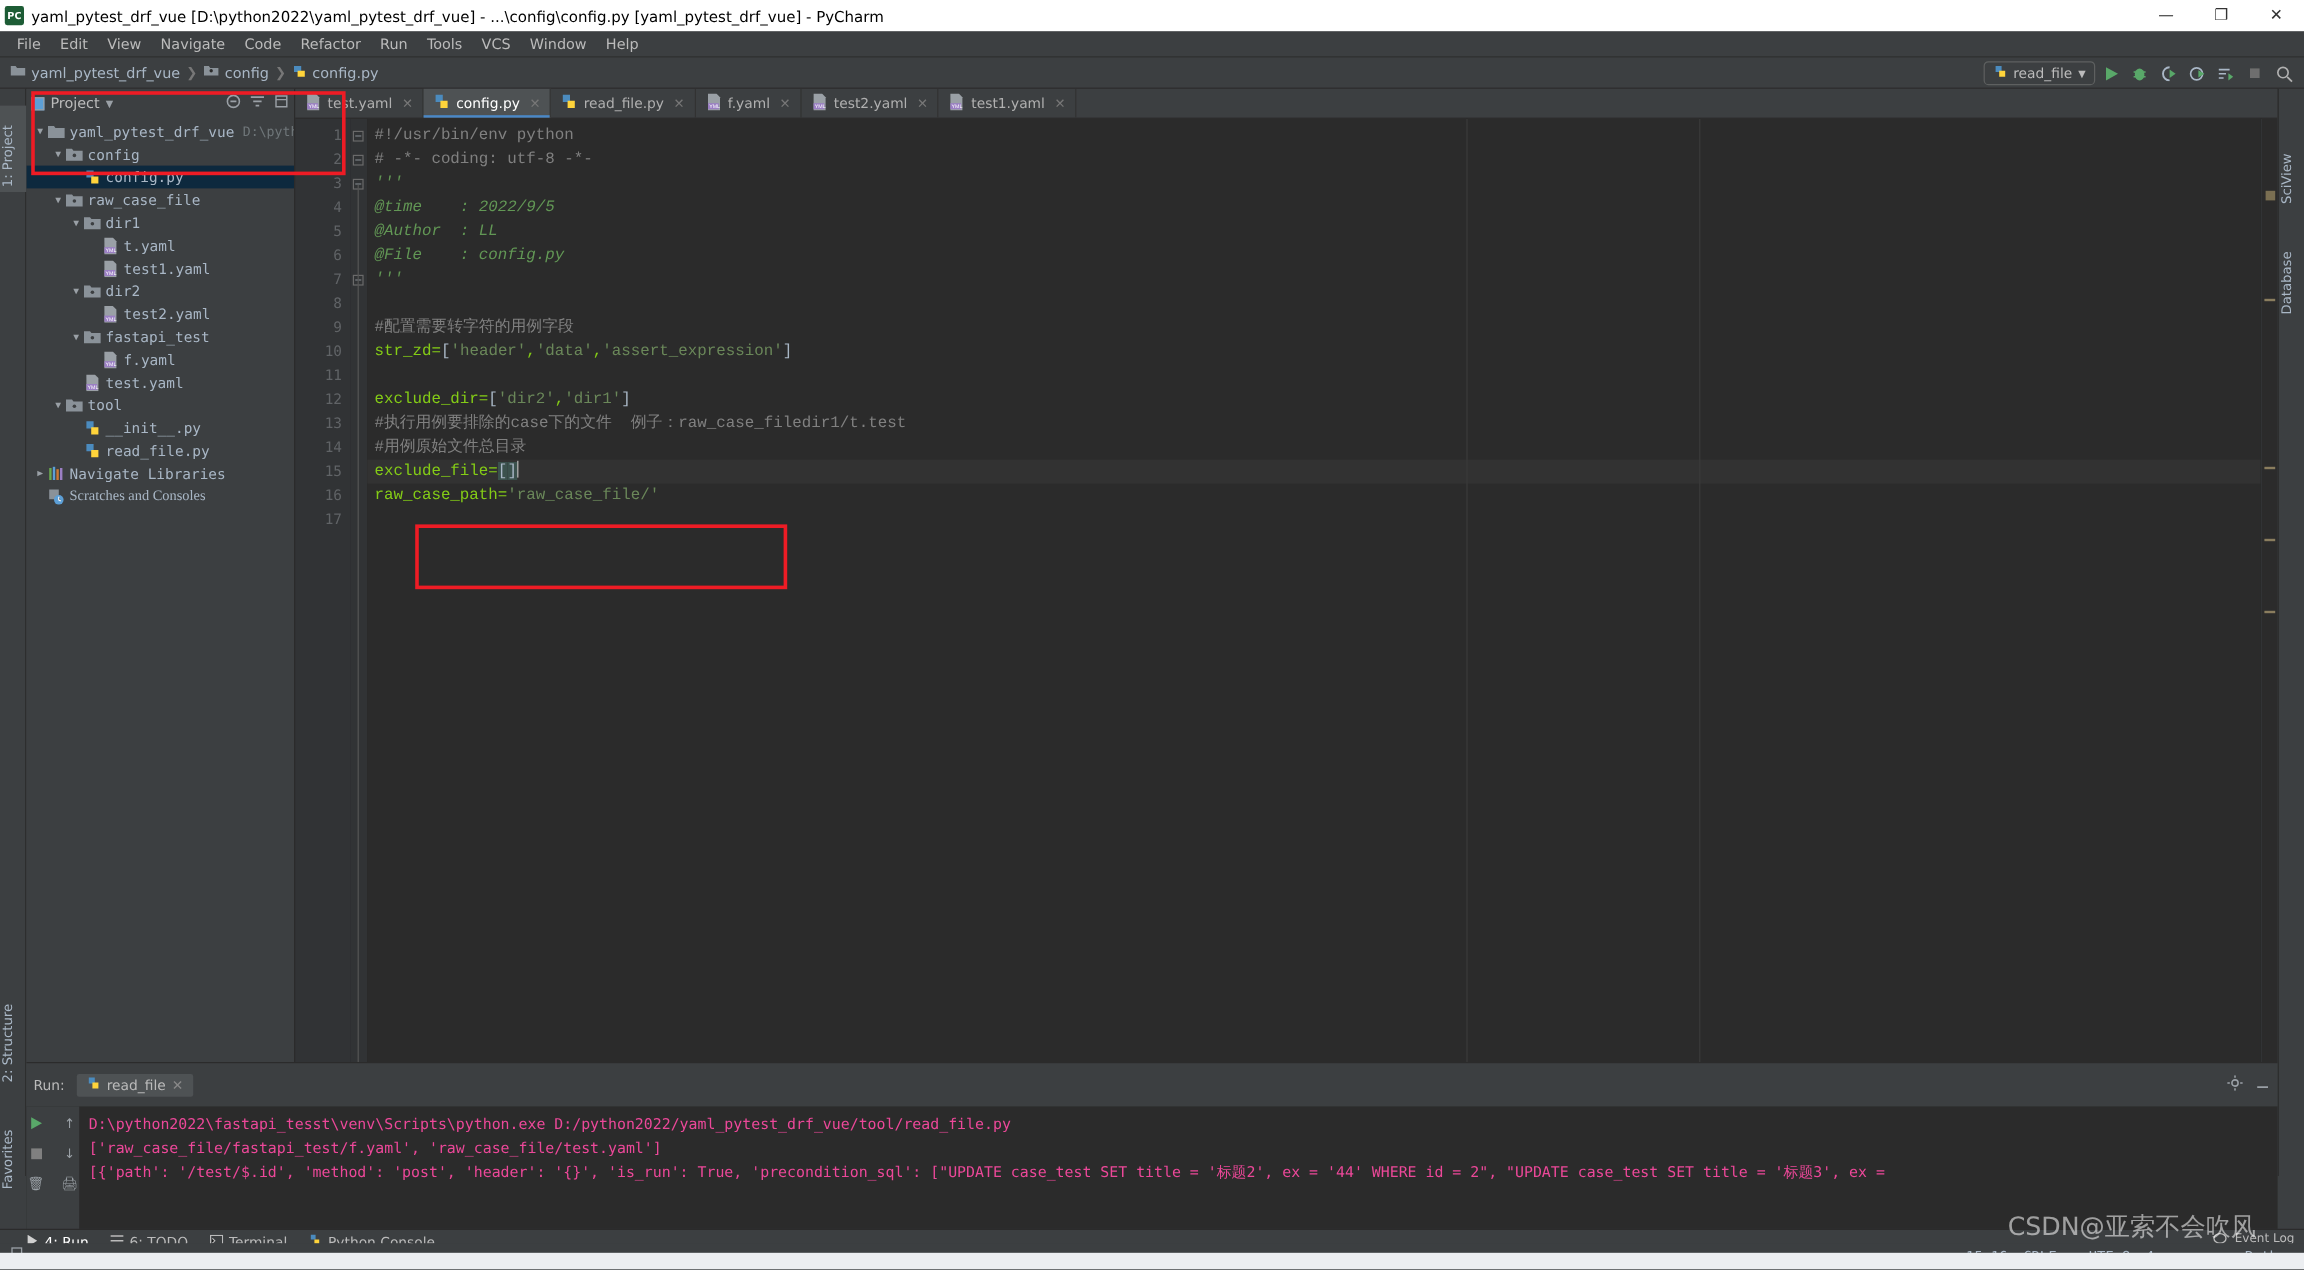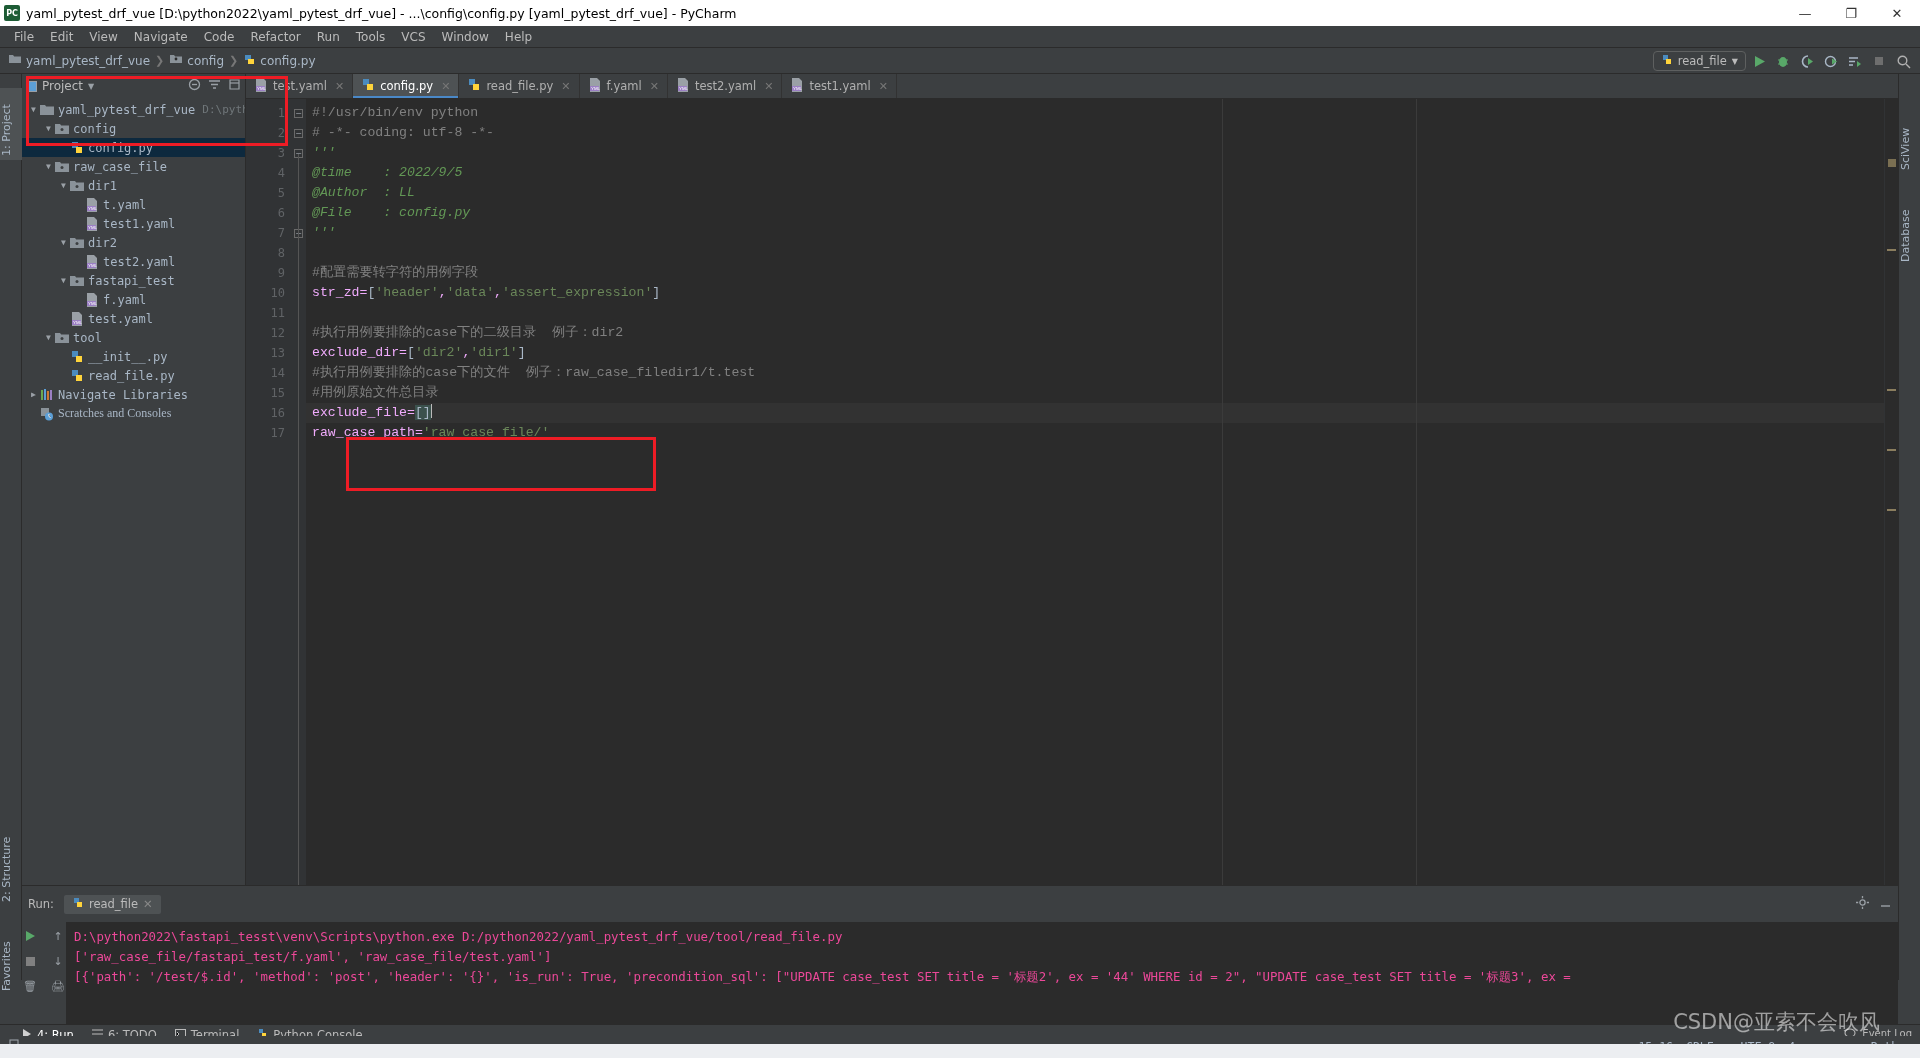--- a/index.html
+++ b/index.html
@@ -88,21 +88,21 @@
     position:relative; }
   .code { flex:1; padding-top:4px; position:relative;
     font-family:Liberation Mono, monospace; font-size:13.2px;
     color:#a9b7c6; background:#2b2b2b; overflow:hidden; }
   .lnum { height:20px; line-height:20px; padding-right:7px; }
   .cline { height:20px; line-height:20px; white-space:pre; padding-left:6px; }
   .cline.cur { background:#323232; }
   .kw-comment { color:#808080; }
   .kw-doc { color:#629755; font-style:italic; }
   .kw-str { color:#6a8759; }
-  .kw-var { color:#f0abfc; }
+  .kw-var { color:#84cc16; }
   .kw-punct { color:#a9b7c6; }
   .hl-bracket { background:#3b514d; }
   .caret { display:inline-block; width:1px; height:14px; background:#bbb;
     vertical-align:-2px; }
   .vline { position:absolute; top:0; bottom:0; width:1px; background:#3b3b3b; }
   .rgutter { width:14px; background:#2b2b2b; flex:0 0 14px; position:relative;
     border-left:1px solid #313335; }
   .rmark { position:absolute; right:2px; width:9px; height:2px; background:#8a7d5e; }
   .rmark.box { height:8px; width:8px; background:#7a6f52; }
 
@@ -565,21 +565,20 @@
           <div class="cline"><span class="kw-comment"># -*- coding: utf-8 -*-</span></div>
           <div class="cline"><span class="kw-doc">'''</span></div>
           <div class="cline"><span class="kw-doc">@time    : 2022/9/5</span></div>
           <div class="cline"><span class="kw-doc">@Author  : LL</span></div>
           <div class="cline"><span class="kw-doc">@File    : config.py</span></div>
           <div class="cline"><span class="kw-doc">'''</span></div>
           <div class="cline">&nbsp;</div>
           <div class="cline"><span class="kw-comment">#配置需要转字符的用例字段</span></div>
           <div class="cline"><span class="kw-var">str_zd=</span><span class="kw-punct">[</span><span class="kw-str">'header'</span><span class="kw-var">,</span><span class="kw-str">'data'</span><span class="kw-var">,</span><span class="kw-str">'assert_expression'</span><span class="kw-punct">]</span></div>
           <div class="cline">&nbsp;</div>
-          <div class="cline"><span class="kw-comment">#执行用例要排除的case下的二级目录  例子：dir2</span></div>
           <div class="cline"><span class="kw-var">exclude_dir=</span><span class="kw-punct">[</span><span class="kw-str">'dir2'</span><span class="kw-var">,</span><span class="kw-str">'dir1'</span><span class="kw-punct">]</span></div>
           <div class="cline"><span class="kw-comment">#执行用例要排除的case下的文件  例子：raw_case_filedir1/t.test</span></div>
           <div class="cline"><span class="kw-comment">#用例原始文件总目录</span></div>
           <div class="cline cur"><span class="kw-var">exclude_file=</span><span class="hl-bracket kw-punct">[</span><span class="hl-bracket kw-punct">]</span><span class="caret"></span></div>
           <div class="cline"><span class="kw-var">raw_case_path=</span><span class="kw-str">'raw_case_file/'</span></div>
         </div>
       <div class="rgutter">
         <div class="rmark box" style="top:60px"></div>
         <div class="rmark" style="top:150px"></div>
         <div class="rmark" style="top:290px"></div>

